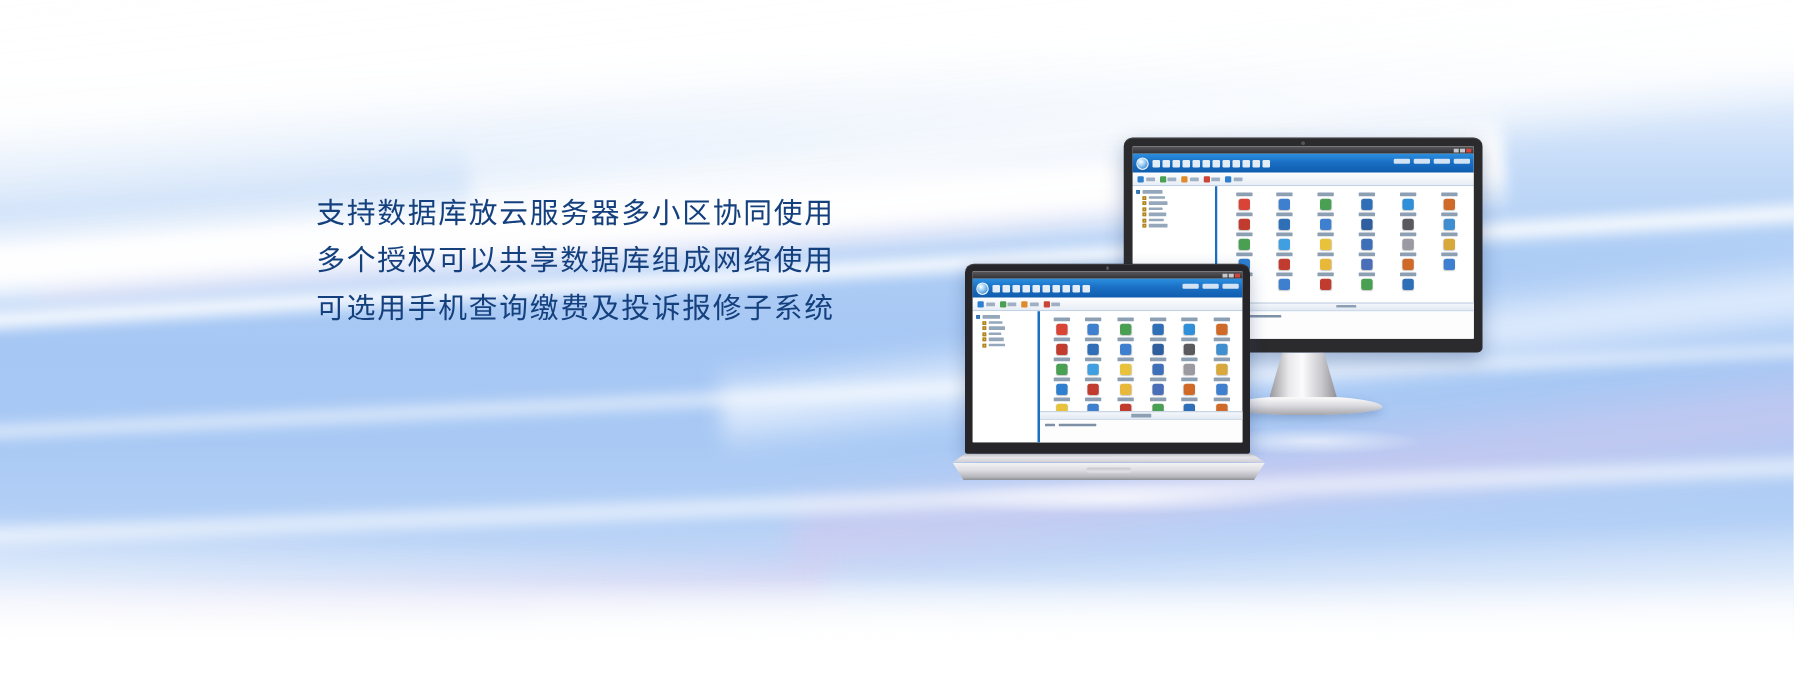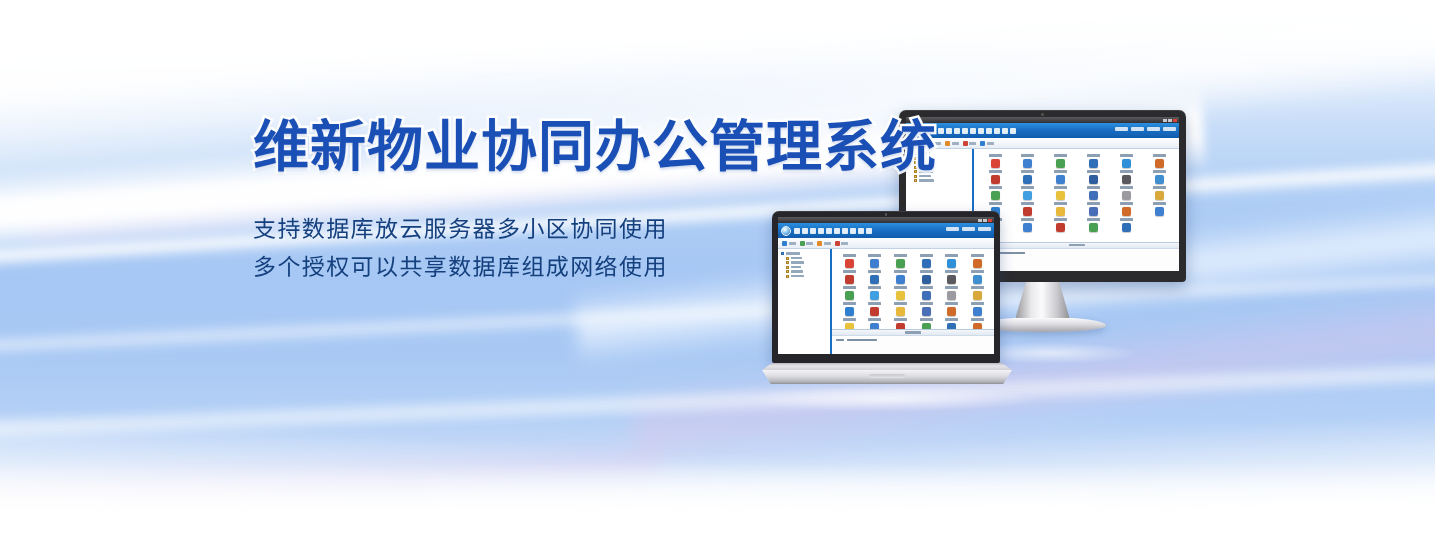--- a/index.html
+++ b/index.html
@@ -757,20 +757,20 @@
       </div>
       <div class="lap-hinge"></div>
       <div class="lap-base">
         <div class="lap-trackpad"></div>
       </div>
     </div>
 
   </div>
 
   <div class="copy">
-    <div class="headline">维新物业协同办公管理系统</div>
     <div class="features">
       <div class="feature-line">支持数据库放云服务器多小区协同使用</div>
       <div class="feature-line">多个授权可以共享数据库组成网络使用</div>
+      <div class="feature-line">可选用手机查询缴费及投诉报修子系统</div>
     </div>
   </div>
 
 </div>
 
 </body></html>

